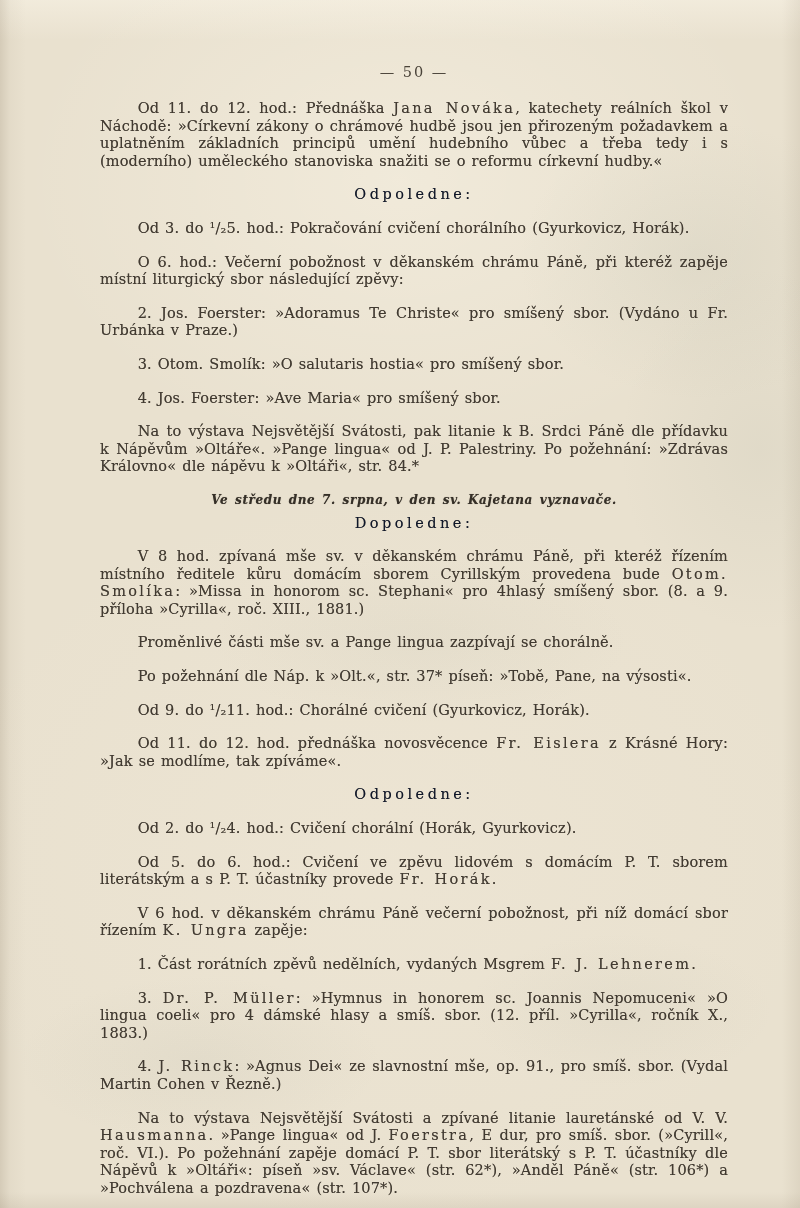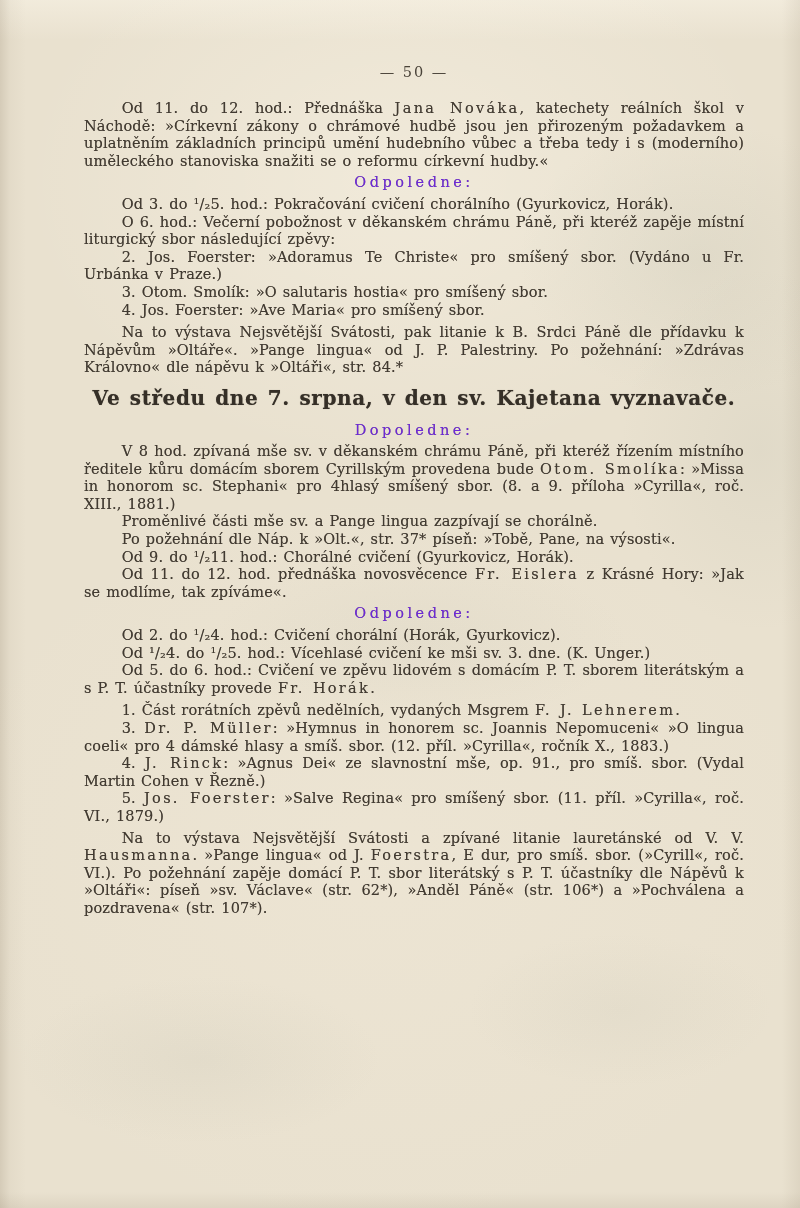--- a/index.html
+++ b/index.html
@@ -45,43 +45,44 @@
   }
   .body-text {
     font-size: 14.5px;
     line-height: 17.6px;
     text-align: justify;
     letter-spacing: 0.15px;
     word-spacing: 1.2px;
     text-shadow: 0 0 0.6px rgba(62,54,45,0.55);
   }
   .para {
-    margin: 0;
+    margin: 16px;
     text-indent: 2.6em;
   }
   .sp {
     letter-spacing: 2.3px;
   }
   .subheading {
     text-align: center;
     text-indent: 0;
     letter-spacing: 3.5px;
     margin: 4px 0 4px 0;
-    color: #6d28d9;
+    color: #0f172a;
   }
   .section-heading {
     text-align: center;
     text-indent: 0;
     font-weight: bold;
-    font-size: 20px;
+    font-size: 12px;
     letter-spacing: 0.6px;
     word-spacing: 2px;
-    margin: 13px 0 14px 0;
+    margin: 13px 0 5px 0;
     color: #352f27;
     text-shadow: 0 0 0.7px rgba(45,38,30,0.6);
+    font-style: italic;
   }
 </style>
 </head>
 <body>
 
 <div class="page">
   <div class="pagenum">— 50 —</div>
   <div class="body-text">
       <p class="para"><span>Od 11. do 12. hod.: Přednáška </span><span class="sp">Jana Nováka</span><span>, katechety reálních škol v Náchodě: »Církevní zákony o chrámové hudbě jsou jen přirozeným požadavkem a uplatněním základních principů umění hudebního vůbec a třeba tedy i s (moderního) uměleckého stanoviska snažiti se o reformu církevní hudby.«</span></p>
       <p class="para subheading">Odpoledne:</p>
@@ -93,21 +94,20 @@
       <p class="para" style="margin-top: 5px;"><span>Na to výstava Nejsvětější Svátosti, pak litanie k B. Srdci Páně dle přídavku k Nápěvům »Oltáře«. »Pange lingua« od J. P. Palestriny. Po požehnání: »Zdrávas Královno« dle nápěvu k »Oltáři«, str. 84.*</span></p>
       <p class="para section-heading">Ve středu dne 7. srpna, v den sv. Kajetana vyznavače.</p>
       <p class="para subheading">Dopoledne:</p>
       <p class="para"><span>V 8 hod. zpívaná mše sv. v děkanském chrámu Páně, při kteréž řízením místního ředitele kůru domácím sborem Cyrillským provedena bude </span><span class="sp">Otom. Smolíka</span><span>: »Missa in honorom sc. Stephani« pro 4hlasý smíšený sbor. (8. a 9. příloha »Cyrilla«, roč. XIII., 1881.)</span></p>
       <p class="para"><span>Proměnlivé části mše sv. a Pange lingua zazpívají se chorálně.</span></p>
       <p class="para"><span>Po požehnání dle Náp. k »Olt.«, str. 37* píseň: »Tobě, Pane, na výsosti«.</span></p>
       <p class="para"><span>Od 9. do ¹/₂11. hod.: Chorálné cvičení (Gyurkovicz, Horák).</span></p>
       <p class="para"><span>Od 11. do 12. hod. přednáška novosvěcence </span><span class="sp">Fr. Eislera</span><span> z Krásné Hory: »Jak se modlíme, tak zpíváme«.</span></p>
       <p class="para subheading">Odpoledne:</p>
       <p class="para"><span>Od 2. do ¹/₂4. hod.: Cvičení chorální (Horák, Gyurkovicz).</span></p>
-      <p class="para"><span>Od ¹/₂4. do ¹/₂5. hod.: Vícehlasé cvičení ke mši sv. 3. dne. (K. Unger.)</span></p>
       <p class="para"><span>Od 5. do 6. hod.: Cvičení ve zpěvu lidovém s domácím P. T. sborem literátským a s P. T. účastníky provede </span><span class="sp">Fr. Horák</span><span>.</span></p>
+      <p class="para"><span>V 6 hod. v děkanském chrámu Páně večerní pobožnost, při níž domácí sbor řízením </span><span class="sp">K. Ungra</span><span> zapěje:</span></p>
       <p class="para" style="margin-top: 5px;"><span>1. Část rorátních zpěvů nedělních, vydaných Msgrem </span><span class="sp">F. J. Lehnerem</span><span>.</span></p>
       <p class="para"><span>3. </span><span class="sp">Dr. P. Müller</span><span>: »Hymnus in honorem sc. Joannis Nepomuceni« »O lingua coeli« pro 4 dámské hlasy a smíš. sbor. (12. příl. »Cyrilla«, ročník X., 1883.)</span></p>
       <p class="para"><span>4. </span><span class="sp">J. Rinck</span><span>: »Agnus Dei« ze slavnostní mše, op. 91., pro smíš. sbor. (Vydal Martin Cohen v Řezně.)</span></p>
-      <p class="para"><span>5. </span><span class="sp">Jos. Foerster</span><span>: »Salve Regina« pro smíšený sbor. (11. příl. »Cyrilla«, roč. VI., 1879.)</span></p>
       <p class="para" style="margin-top: 4px;"><span>Na to výstava Nejsvětější Svátosti a zpívané litanie lauretánské od V. V. </span><span class="sp">Hausmanna</span><span>. »Pange lingua« od J. </span><span class="sp">Foerstra</span><span>, E dur, pro smíš. sbor. (»Cyrill«, roč. VI.). Po požehnání zapěje domácí P. T. sbor literátský s P. T. účastníky dle Nápěvů k »Oltáři«: píseň »sv. Václave« (str. 62*), »Anděl Páně« (str. 106*) a »Pochválena a pozdravena« (str. 107*).</span></p>
     </div>
 </div>
 
 </body></html>

